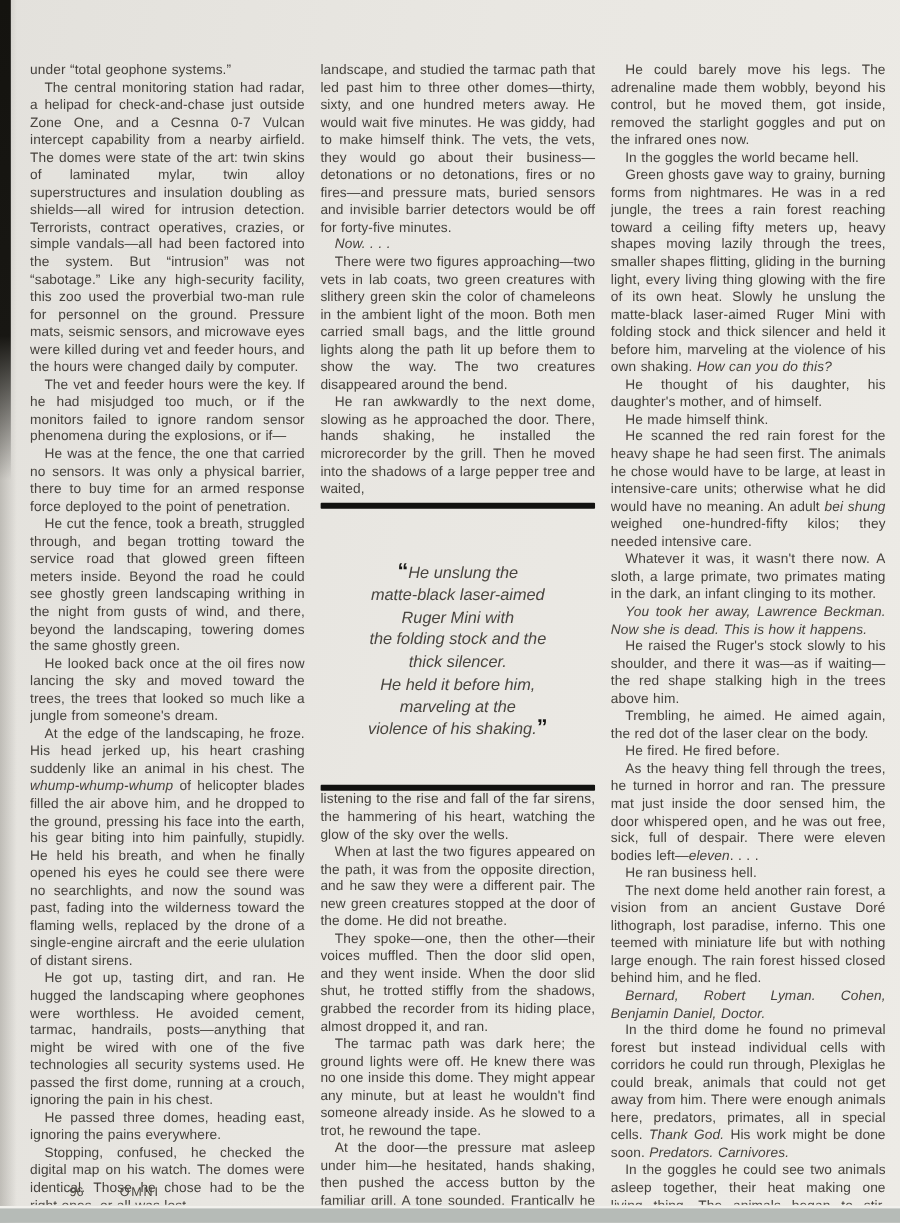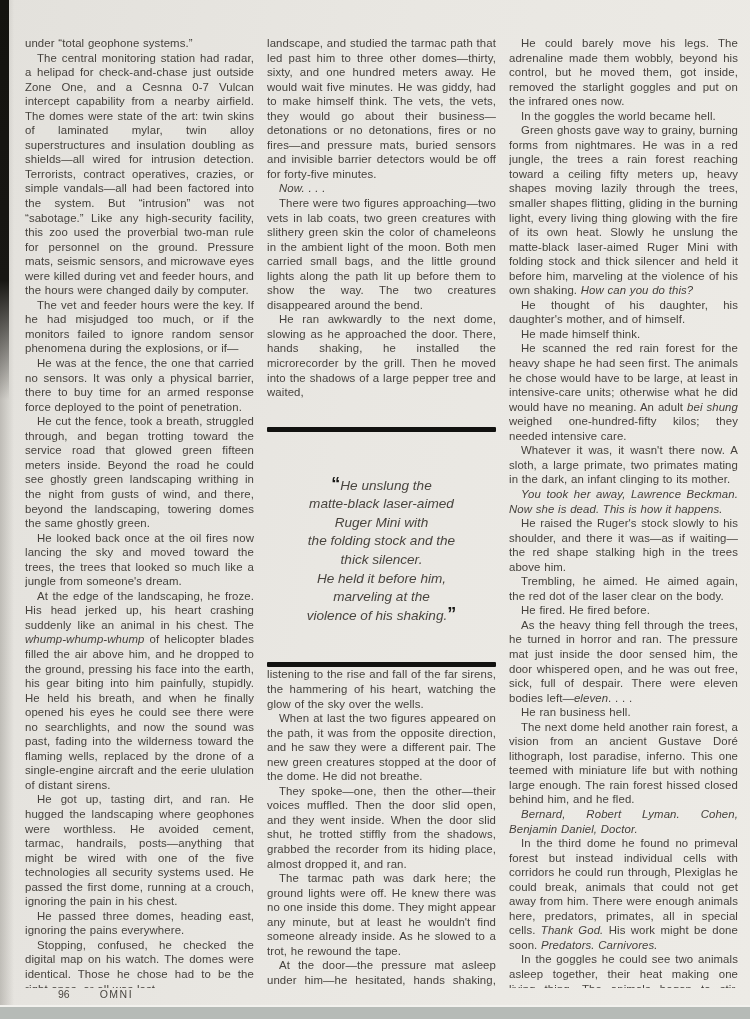--- a/index.html
+++ b/index.html
@@ -18,33 +18,33 @@
   }
   .left-soft{
     position:absolute;left:0;top:0;width:14px;height:100%;
     background:linear-gradient(90deg,rgba(120,117,110,0.35),rgba(120,117,110,0));
   }
   .bottom-edge{
     position:absolute;left:0;bottom:0;width:100%;height:12px;
     background:#b6bbb7;border-top:2px solid #f2f1ed;
   }
   .columns{
-    position:absolute;left:25px;top:36px;width:713px;height:952px;
+    position:absolute;left:25px;top:52px;width:713px;height:952px;
     display:flex;gap:13px;overflow:hidden;
   }
   .col{width:229px;overflow:hidden;}
   .col p{
     margin:0;
     font-size:11.4px;line-height:14.55px;
     text-align:justify;text-indent:12px;
     color:#45413c;letter-spacing:0.1px;
     word-spacing:0.4px;
   }
   .col p.cont{text-indent:0;}
-  .pullquote-block{margin-top:27px;}
+  .pullquote-block{margin-top:3px;}
   .rule{height:5px;background:#121210;border-radius:1px;}
   .pq-text{
     text-align:center;font-style:italic;
     font-size:13.6px;line-height:18.6px;
     color:#49453f;padding:45px 4px 37px 4px;
   }
   .pq-mark{
     font-style:normal;font-weight:bold;font-size:18px;
     color:#181816;line-height:0;
   }

